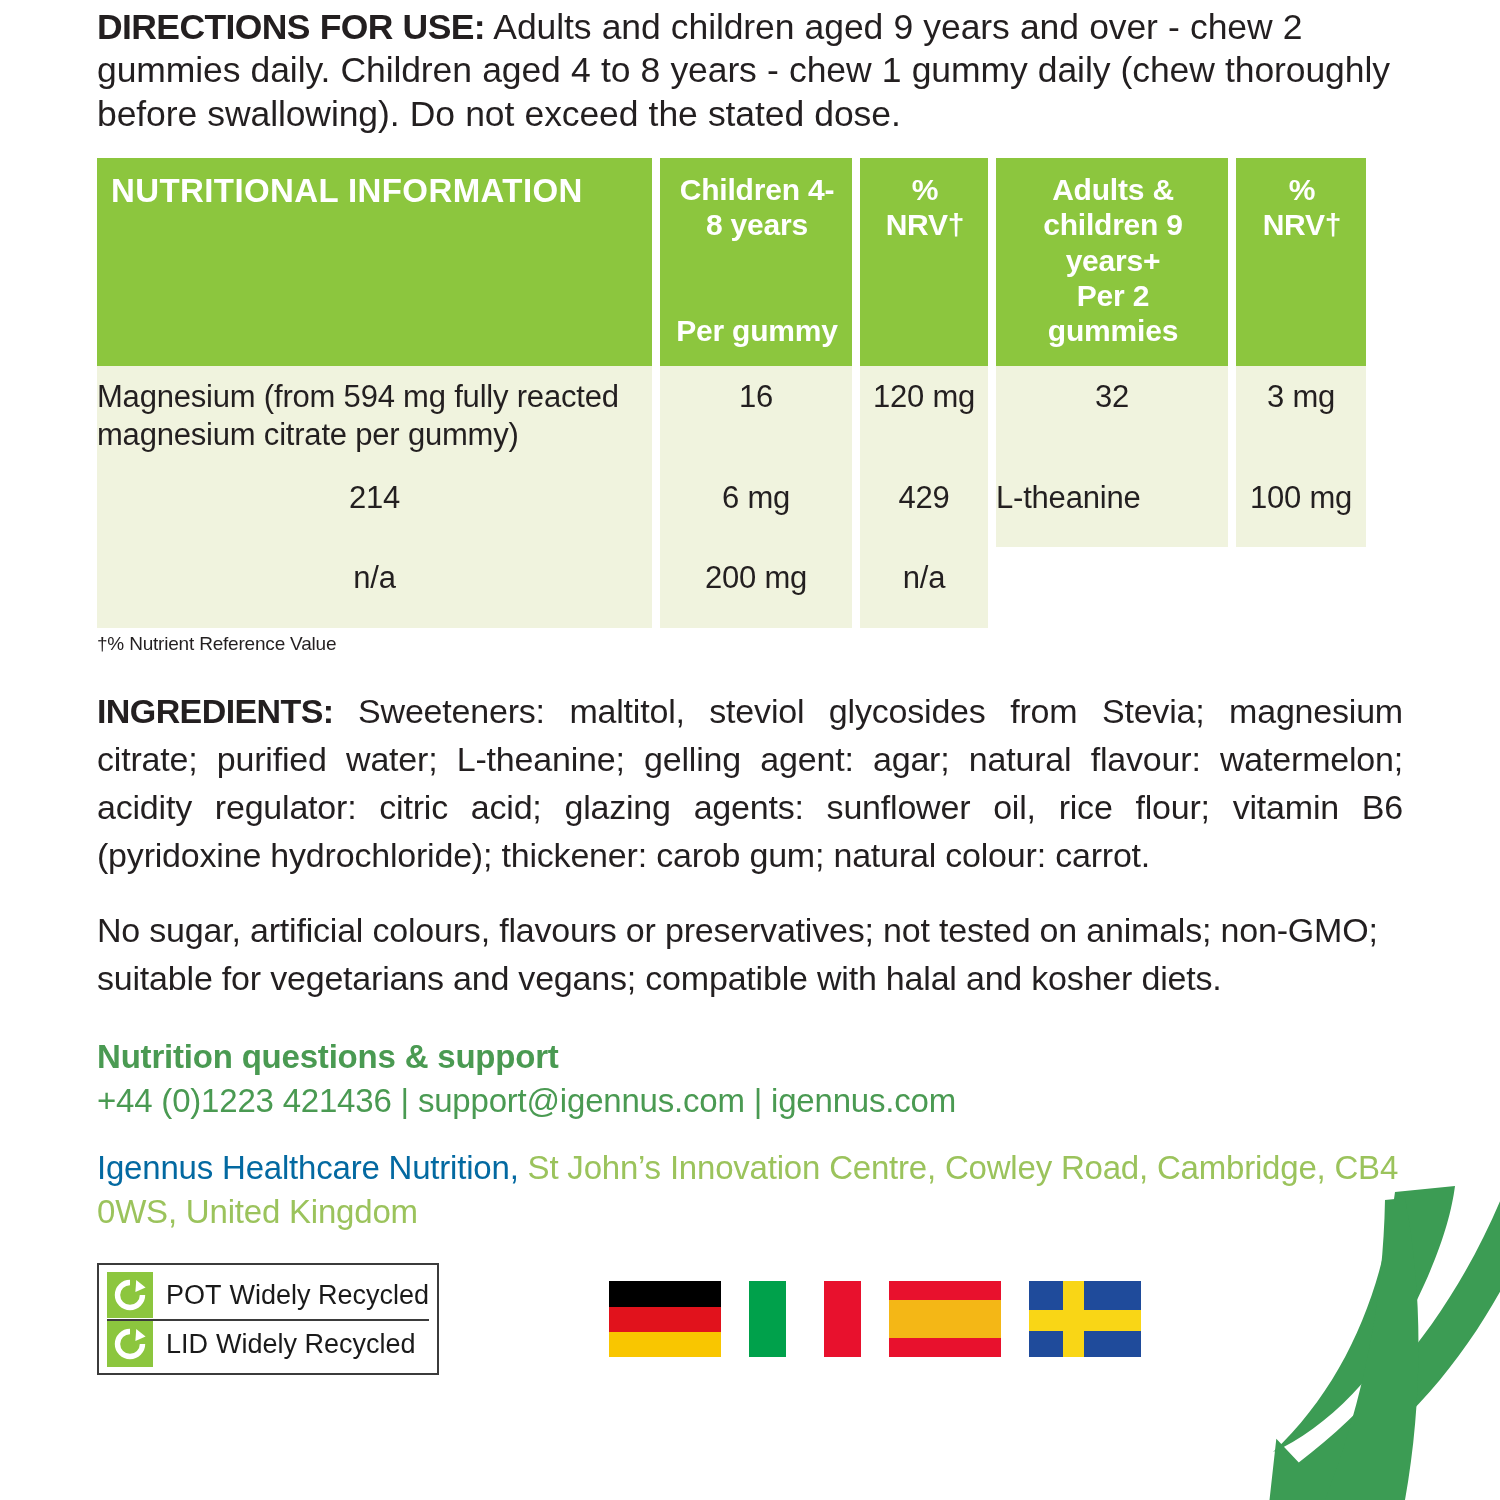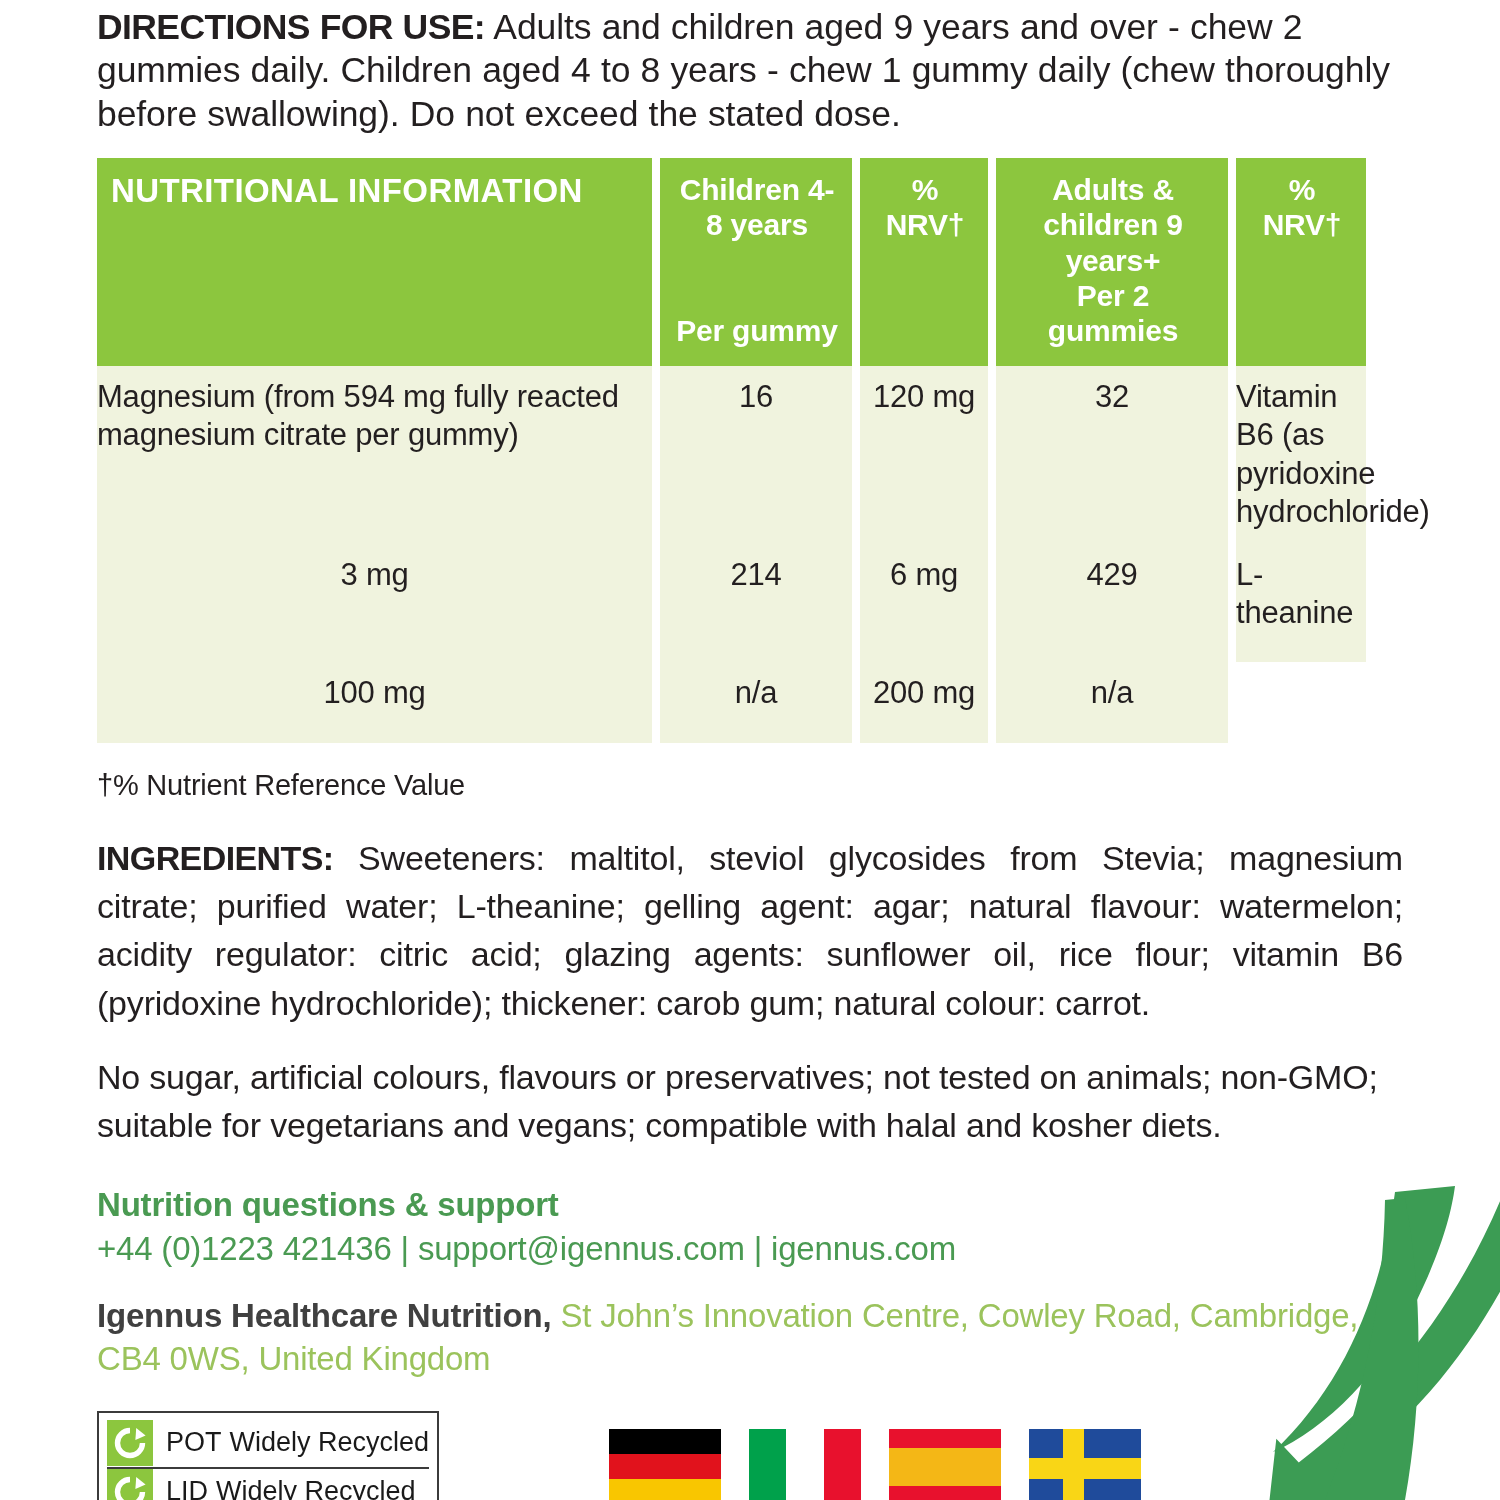--- a/index.html
+++ b/index.html
@@ -83,22 +83,22 @@
     letter-spacing: -0.2px;
   }
   .nutri-table .bcell.center {
     text-align: center;
     padding-left: 4px;
     padding-right: 4px;
   }
   .nutri-table .bcell.pad-bottom { padding-bottom: 30px; }
 
   .footnote {
-    font-size: 29px;
-    margin-top: 26px;
+    font-size: 19px;
+    margin-top: 5px;
     letter-spacing: -0.2px;
   }
 
   
   .ingredients {
     margin-top: 32px;
     font-size: 34px;
     line-height: 1.42;
     text-align: justify;
     letter-spacing: -0.2px;
@@ -130,22 +130,22 @@
   }
 
   .company-block {
     margin-top: 26px;
     font-size: 33px;
     line-height: 1.32;
     color: #9bc35c;
     letter-spacing: -0.2px;
   }
   .company-block .company-name {
-    font-weight: bold;
-    color: #404040;
+    font-weight: normal;
+    color: #0369a1;
   }
   .distrib-block {
     margin-top: 22px;
     font-size: 31px;
     line-height: 1.36;
     color: #a8ca6c;
     letter-spacing: -0.2px;
   }
 
   
@@ -251,21 +251,20 @@
     </div>
     <div class="hcell center">
       <span class="htop">% NRV†</span>
     </div>
 
     <div class="bcell"><span>Magnesium (from 594 mg fully reacted magnesium citrate per gummy)</span></div>
     <div class="bcell center">16</div>
     <div class="bcell center">120 mg</div>
     <div class="bcell center">32</div>
 
-    <div class="bcell"><span>Vitamin B6 (as pyridoxine hydrochloride)</span></div>
     <div class="bcell center">3 mg</div>
     <div class="bcell center">214</div>
     <div class="bcell center">6 mg</div>
     <div class="bcell center">429</div>
 
     <div class="bcell pad-bottom"><span>L-theanine</span></div>
     <div class="bcell center pad-bottom">100 mg</div>
     <div class="bcell center pad-bottom">n/a</div>
     <div class="bcell center pad-bottom">200 mg</div>
     <div class="bcell center pad-bottom">n/a</div>

